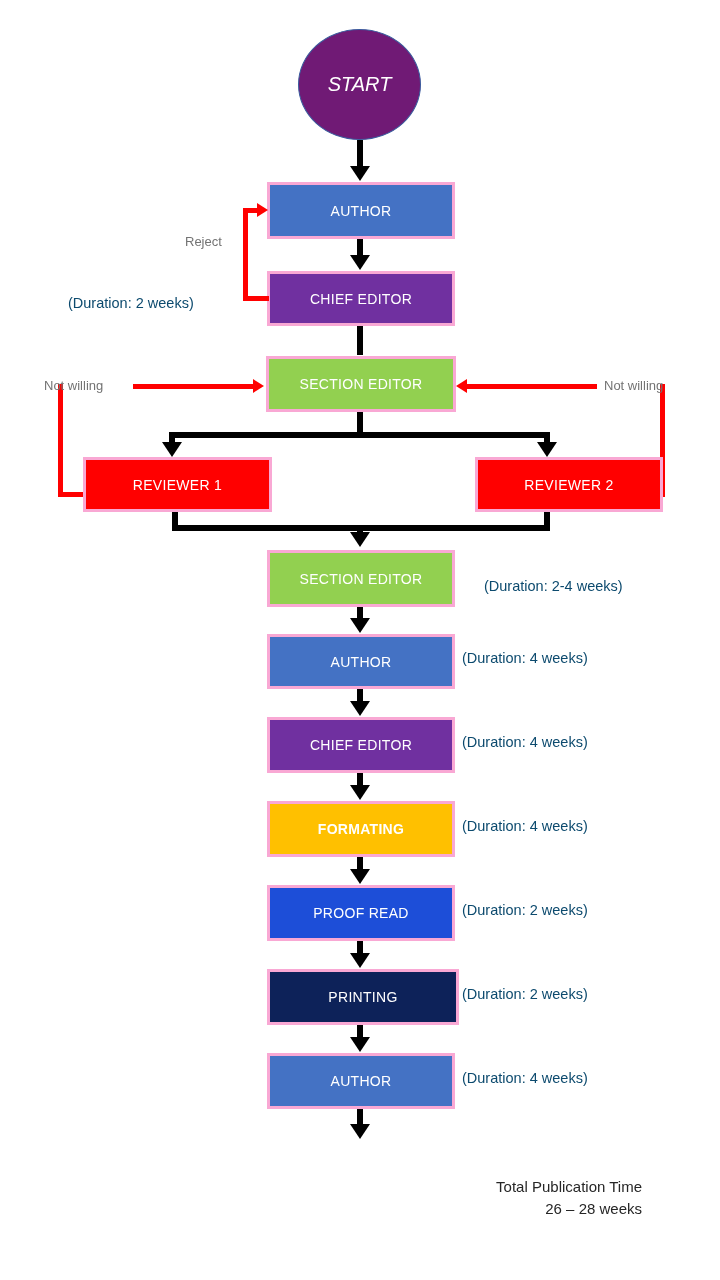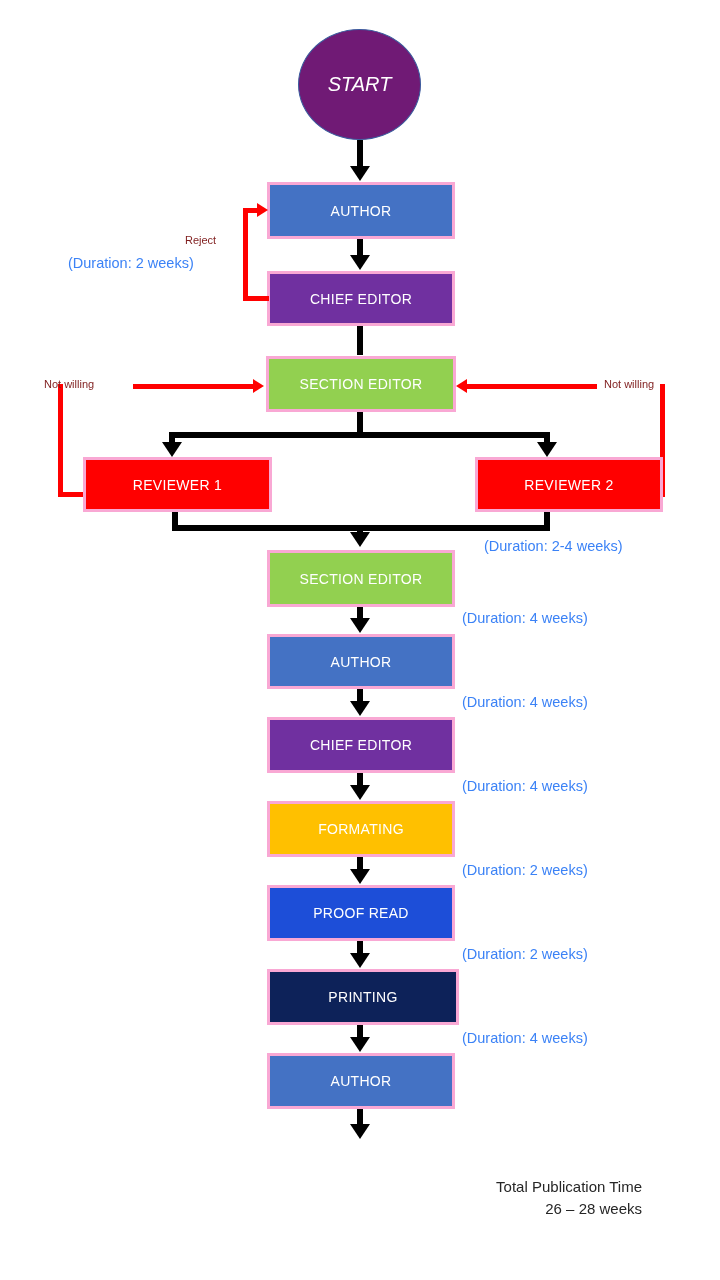--- a/index.html
+++ b/index.html
@@ -5,22 +5,22 @@
   html,body{margin:0;padding:0;background:#ffffff;}
   body{font-family:"Liberation Sans", sans-serif;}
   #canvas{position:relative;width:720px;height:1280px;background:#ffffff;overflow:hidden;}
 
   .node{position:absolute;box-sizing:border-box;border:3px solid #f9a8d4;
         display:flex;align-items:center;justify-content:center;
         color:#ffffff;font-size:14px;letter-spacing:.3px;white-space:nowrap;}
   .circ{position:absolute;box-sizing:border-box;border:1px solid #3b5c9e;border-radius:50%;
         display:flex;align-items:center;justify-content:center;color:#ffffff;font-size:20px;}
 
-  .lbl{position:absolute;color:#3b82f6;font-size:14.5px;white-space:nowrap;}
-  .lbl-red{position:absolute;color:#7f1d1d;font-size:11px;white-space:nowrap;}
+  .lbl{position:absolute;color:#0c4a6e;font-size:14.5px;white-space:nowrap;margin-top:40px;}
+  .lbl-red{position:absolute;color:#737373;font-size:13px;white-space:nowrap;}
   .lbl-c{position:absolute;color:#262626;font-size:15px;text-align:center;line-height:1.45;}
 
   
   .vline{position:absolute;background:#000000;width:6px;}
   .hline{position:absolute;background:#000000;height:6px;}
   .arrow-d{position:absolute;width:0;height:0;border-left:10px solid transparent;
            border-right:10px solid transparent;border-top:15px solid #000000;}
 
   
   .rv{position:absolute;background:#ff0000;width:5px;}
@@ -100,21 +100,21 @@
   <div class="vline" style="left:357px;top:689px;height:14px;"></div>
   <div class="arrow-d" style="left:350px;top:701px;"></div>
   <div class="lbl" style="left:462px;top:694px;">(Duration: 4 weeks)</div>
 
   <div class="node" style="left:267px;top:717px;width:188px;height:56px;background:#7030a0;">CHIEF EDITOR</div>
 
   <div class="vline" style="left:357px;top:773px;height:14px;"></div>
   <div class="arrow-d" style="left:350px;top:785px;"></div>
   <div class="lbl" style="left:462px;top:778px;">(Duration: 4 weeks)</div>
 
-  <div class="node" style="left:267px;top:801px;width:188px;height:56px;background:#ffc000;">FORMATING</div>
+  <div class="node" style="left:267px;top:801px;width:188px;height:56px;background:#ffc000;font-weight:bold;">FORMATING</div>
 
   <div class="vline" style="left:357px;top:857px;height:14px;"></div>
   <div class="arrow-d" style="left:350px;top:869px;"></div>
   <div class="lbl" style="left:462px;top:862px;">(Duration: 2 weeks)</div>
 
   <div class="node" style="left:267px;top:885px;width:188px;height:56px;background:#1d4ed8;">PROOF READ</div>
 
   <div class="vline" style="left:357px;top:941px;height:14px;"></div>
   <div class="arrow-d" style="left:350px;top:953px;"></div>
   <div class="lbl" style="left:462px;top:946px;">(Duration: 2 weeks)</div>

